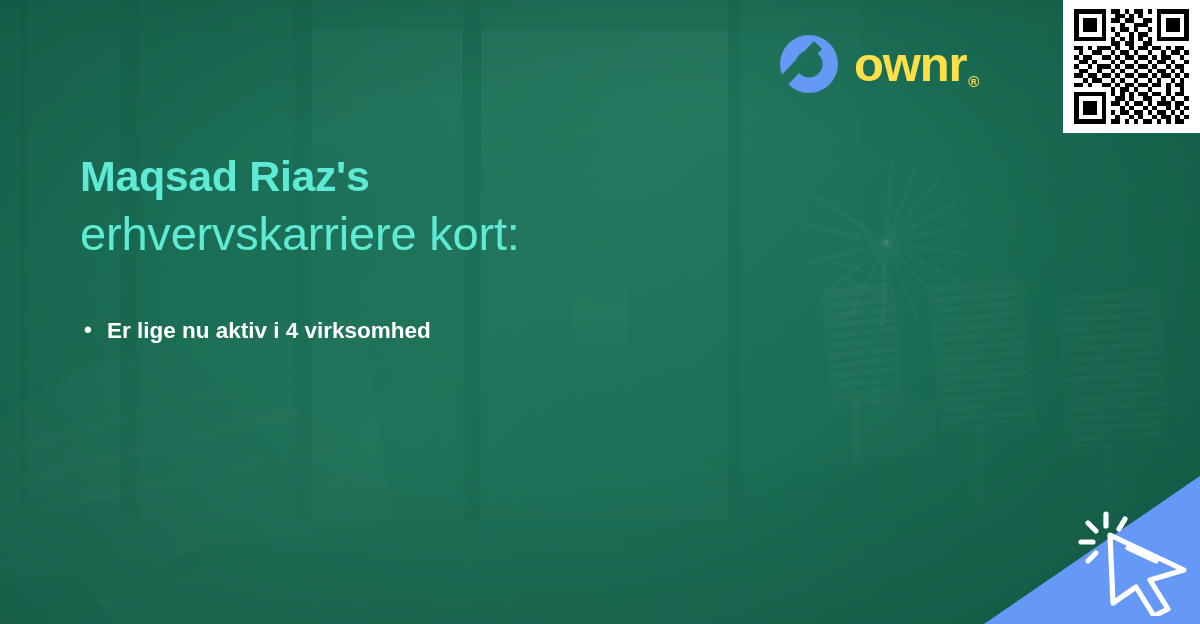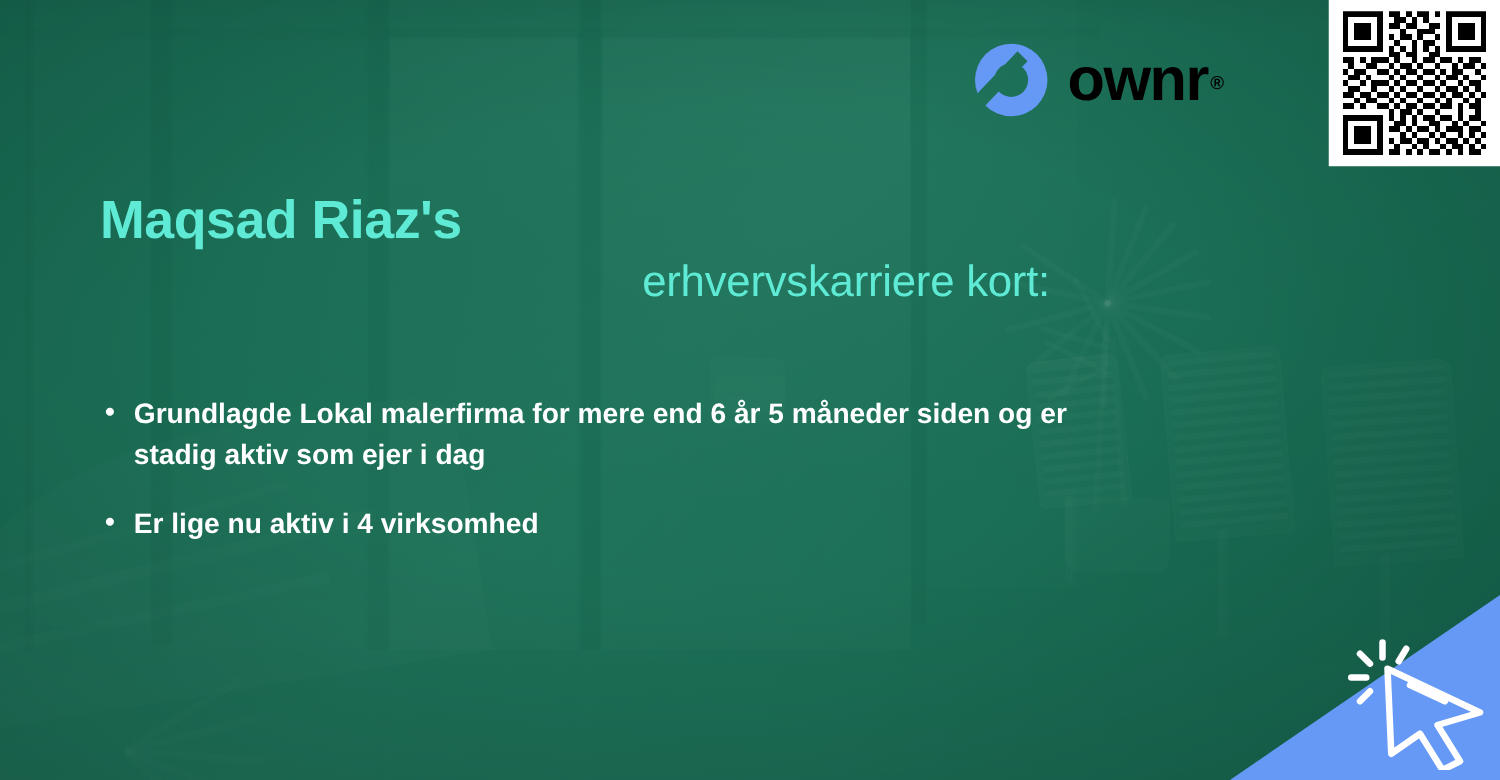--- a/index.html
+++ b/index.html
@@ -172,22 +172,22 @@
     position: absolute;
     left: 778px;
     top: 33px;
     display: flex;
     align-items: center;
     gap: 14px;
   }
   .logo-mark { width: 62px; height: 62px; display: block; flex: none; }
   .logo-word {
     display: flex;
-    align-items: center;
-    color: #000000;
+    align-items: flex-end;
+    color: #fde047;
     font-size: 49px;
     font-weight: bold;
     letter-spacing: -1.2px;
     line-height: 1;
   }
   .logo-word .reg {
     font-size: 15px;
     font-weight: bold;
     line-height: 1;
     margin-top: 4px;
@@ -216,26 +216,25 @@
     width: 760px;
     color: #5eead4;
   }
   .headline .line1 {
     font-size: 43px;
     font-weight: bold;
     line-height: 1.14;
     letter-spacing: -0.4px;
   }
   .headline .line2 {
-    font-size: 35px;
+    font-size: 47px;
     font-weight: normal;
     line-height: 1.22;
     letter-spacing: -0.2px;
     margin-top: 4px;
-    text-align: right;
   }
 
   .bullets {
     position: absolute;
     left: 82px;
     top: 314px;
     width: 790px;
     list-style: none;
     color: #ffffff;
   }
@@ -711,21 +710,20 @@
         <rect x="23" y="24" width="1" height="1" fill="#000000"></rect>
       </svg>
   </div>
 
   <div class="headline">
     <div class="line1">Maqsad Riaz's</div>
     <div class="line2">erhvervskarriere kort:</div>
   </div>
 
   <ul class="bullets" id="bullet-list">
-      <li>Grundlagde Lokal malerfirma for mere end 6 år 5 måneder siden og er stadig aktiv som ejer i dag</li>
       <li>Er lige nu aktiv i 4 virksomhed</li>
     </ul>
 
   <div class="corner-wedge"></div>
   <div class="cursor-glyph">
     <svg viewBox="0 0 118 112" aria-hidden="true">
       <g fill="none" stroke="#ffffff" stroke-width="5.2" stroke-linecap="round" stroke-linejoin="round">
 
         <line x1="30" y1="10" x2="30" y2="22"></line>
         <line x1="12" y1="19" x2="20" y2="27"></line>

